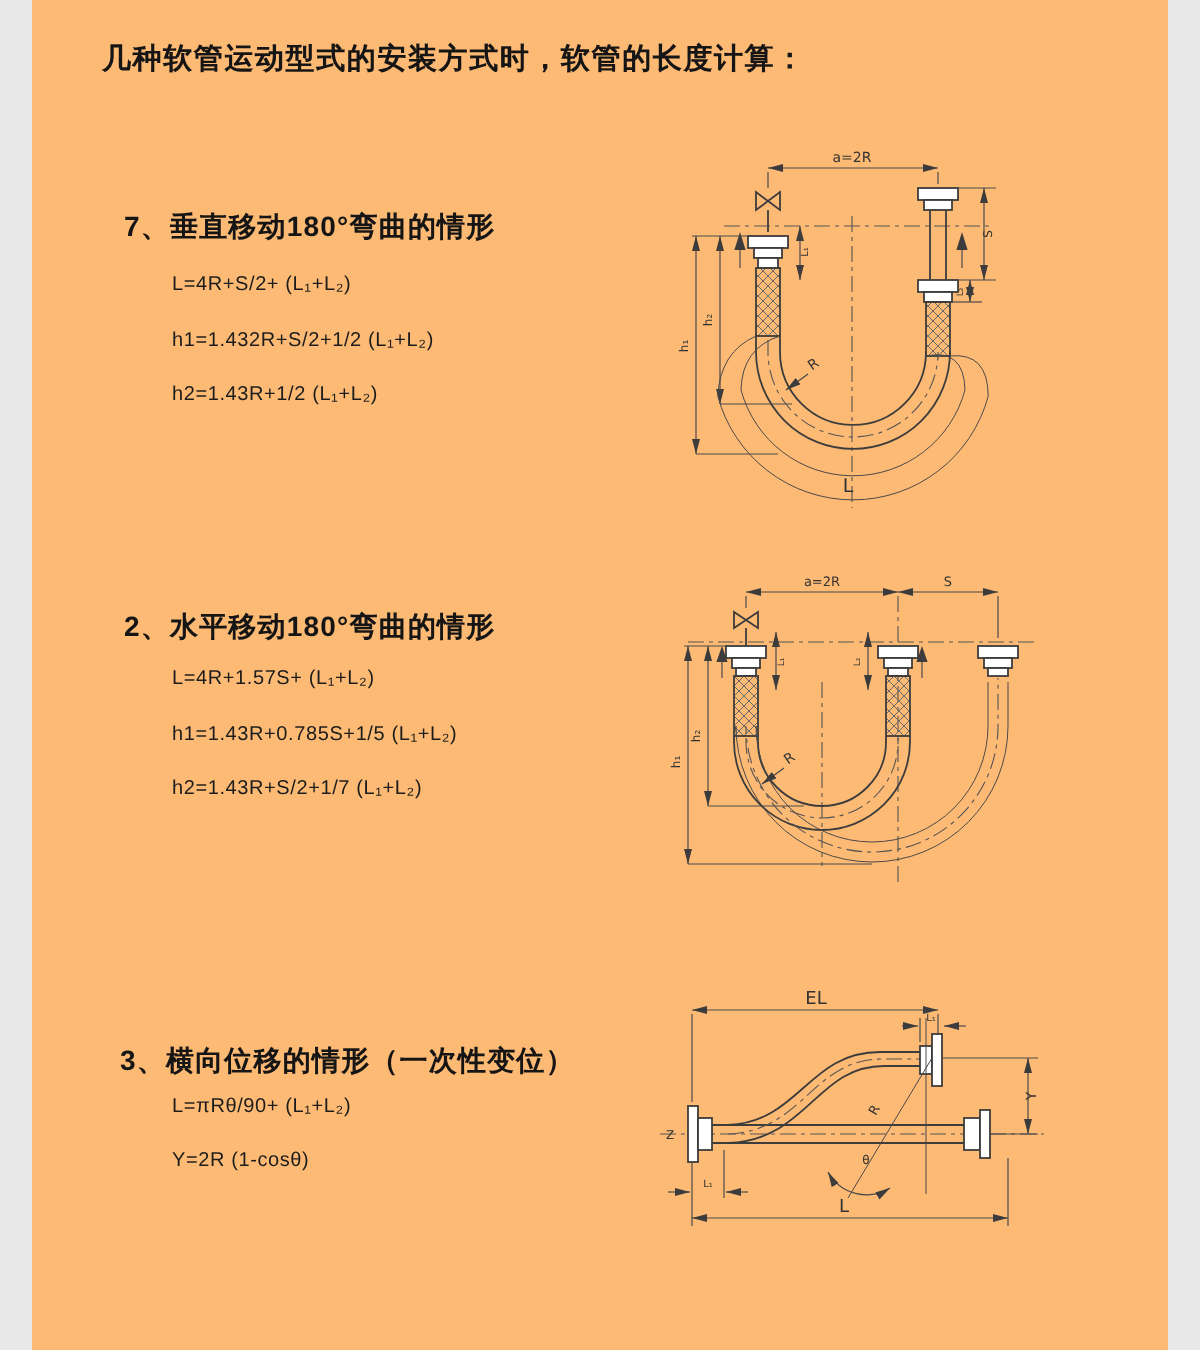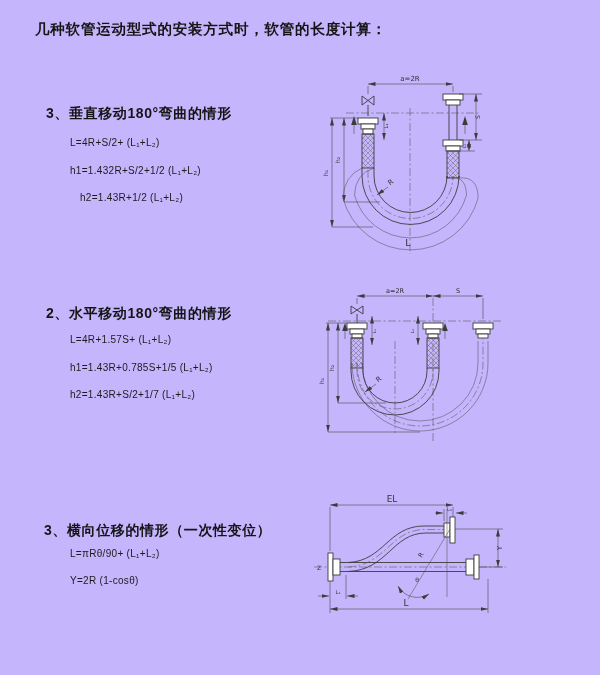--- a/index.html
+++ b/index.html
@@ -1,19 +1,19 @@
 <!DOCTYPE html>
 <html><head>
 <meta charset="utf-8">
 <style>
   html,body{margin:0;padding:0;background:#e8e8e8;}
   .page{
-    position:relative;width:600px;height:675px;background:#c4b5fd;
+    position:relative;width:528px;height:675px;background:#fdba74;
     font-family:"Liberation Sans","DejaVu Sans",sans-serif;color:#151515;
-    overflow:hidden;margin:0 auto;
+    overflow:hidden;margin:0 auto;padding-left:40px;
   }
   .title{
     position:absolute;left:35px;top:20px;font-size:14.5px;font-weight:bold;
     letter-spacing:0.8px;white-space:nowrap;
   }
   .sec-heading{
     position:absolute;font-size:14px;font-weight:bold;letter-spacing:0.6px;white-space:nowrap;
   }
   .formula{
     position:absolute;font-size:10px;font-weight:normal;letter-spacing:0.3px;
@@ -29,24 +29,24 @@
   .cl{stroke:#555;stroke-width:0.55;fill:none;stroke-dasharray:8 2.5 2 2.5;}
   .mot{fill:#3c3c3c;stroke:none;}
 </style>
 </head>
 <body>
 
 <div class="page">
 
   <div class="title">几种软管运动型式的安装方式时，软管的长度计算：</div>
 
-  <div class="sec-heading" style="left:46px;top:105px">3、垂直移动180°弯曲的情形</div>
+  <div class="sec-heading" style="left:46px;top:105px">7、垂直移动180°弯曲的情形</div>
   <div class="formula" style="left:70px;top:137px">L=4R+S/2+ (L₁+L₂)</div>
   <div class="formula" style="left:70px;top:165px">h1=1.432R+S/2+1/2 (L₁+L₂)</div>
-  <div class="formula" style="left:80px;top:192px">h2=1.43R+1/2 (L₁+L₂)</div>
+  <div class="formula" style="left:70px;top:192px">h2=1.43R+1/2 (L₁+L₂)</div>
 
   <div class="sec-heading" style="left:46px;top:305px">2、水平移动180°弯曲的情形</div>
   <div class="formula" style="left:70px;top:334px">L=4R+1.57S+ (L₁+L₂)</div>
   <div class="formula" style="left:70px;top:362px">h1=1.43R+0.785S+1/5 (L₁+L₂)</div>
   <div class="formula" style="left:70px;top:389px">h2=1.43R+S/2+1/7 (L₁+L₂)</div>
 
   <div class="sec-heading" style="left:44px;top:522px">3、横向位移的情形（一次性变位）</div>
   <div class="formula" style="left:70px;top:548px">L=πRθ/90+ (L₁+L₂)</div>
   <div class="formula" style="left:70px;top:575px">Y=2R (1-cosθ)</div>
 

